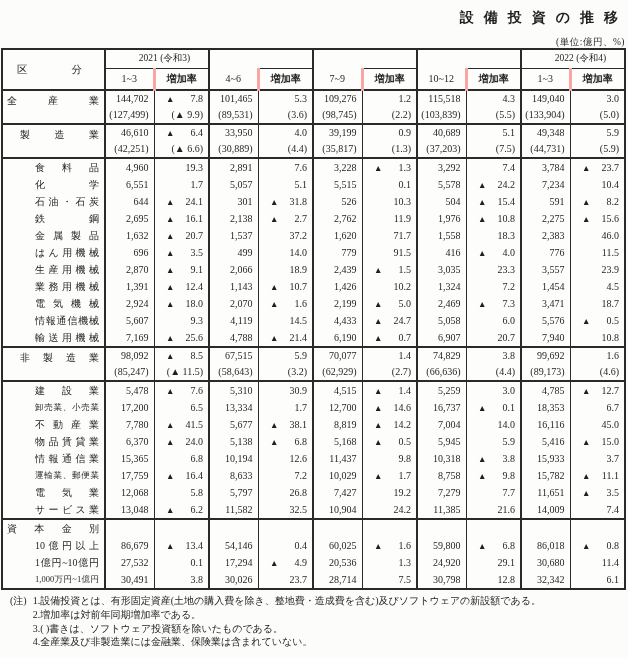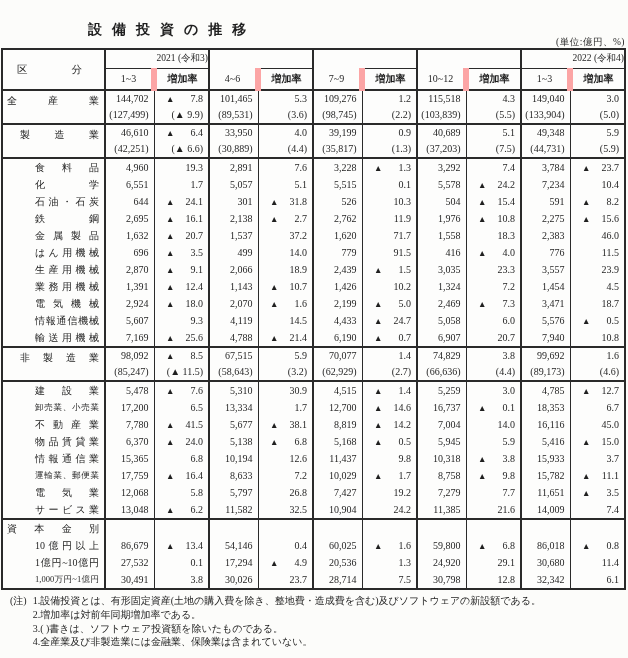--- a/index.html
+++ b/index.html
@@ -1,33 +1,33 @@
 <!DOCTYPE html>
 <html><head>
 <meta charset="utf-8">
 <style>
   html,body{margin:0;padding:0;}
   .page{position:relative;width:628px;height:658px;background:#fcfcfa;color:#1f1f1f;
         font-family:"Liberation Serif","DejaVu Serif",serif;overflow:hidden;}
-  .title{position:absolute;top:9px;left:76px;right:0;margin:12px;text-align:left;
+  .title{position:absolute;top:9px;left:76px;right:0;margin:0;text-align:right;
          font-size:14px;font-weight:600;letter-spacing:10px;}
   .unit{position:absolute;top:36px;right:3px;font-size:9.5px;letter-spacing:0.5px;padding-left:28px;}
   table.main{position:absolute;top:48px;left:1px;border-collapse:collapse;table-layout:fixed;
              border:2px solid #2a2a2a;background:#fdfdfc;}
   td{padding:0;font-size:10px;overflow:hidden;white-space:nowrap;}
   
   col.w-label{width:103px;} col.w-q{width:49px;} col.w-r{width:55px;}
   
   tr.h1{height:19px;} tr.h2{height:22px;}
   td.corner{border-right:2px solid #2a2a2a;font-size:10.5px;
             text-align:justify;text-align-last:justify;padding:0 22px 0 14px;}
-  td.gh{border-right:2px solid #2a2a2a;font-size:9.5px;text-align:right;
+  td.gh{border-right:2px solid #2a2a2a;font-size:9.5px;text-align:center;
         vertical-align:top;padding:2px 0 0 15px;}
   td.gh.has-year{border-bottom:1px solid #2a2a2a;}
-  td.qh{border-right:6px solid #fca5a5;text-align:center;vertical-align:middle;margin-top:28px;}
+  td.qh{border-right:3px solid #fca5a5;text-align:center;vertical-align:middle;margin-top:28px;}
   td.rh{border-right:2px solid #2a2a2a;border-top:1px solid #2a2a2a;
         text-align:center;vertical-align:middle;font-weight:bold;}
   
   tbody tr{height:17px;}
   tbody tr.dual{height:30px;}
   tbody tr:first-child td{border-top:2px solid #2a2a2a;}
   tr.sec td{border-top:2px solid #2a2a2a;}
   td.lbl{border-right:2px solid #2a2a2a;text-align:justify;text-align-last:justify;
          padding-right:5px;vertical-align:middle;}
   td.lbl.i0{padding-left:4px;} td.lbl.i1{padding-left:17px;} td.lbl.i2{padding-left:32px;}

